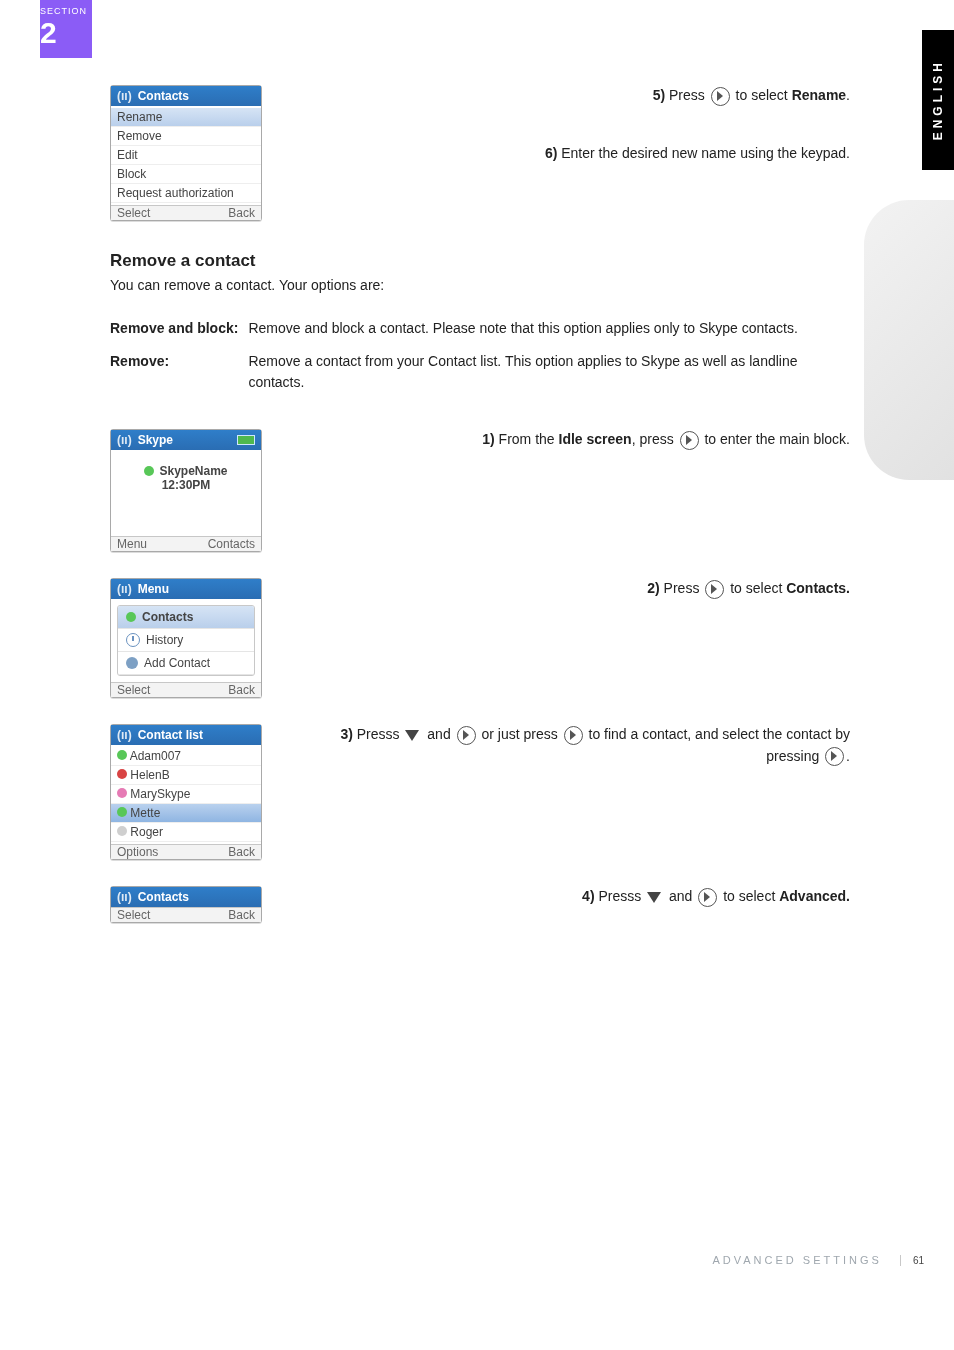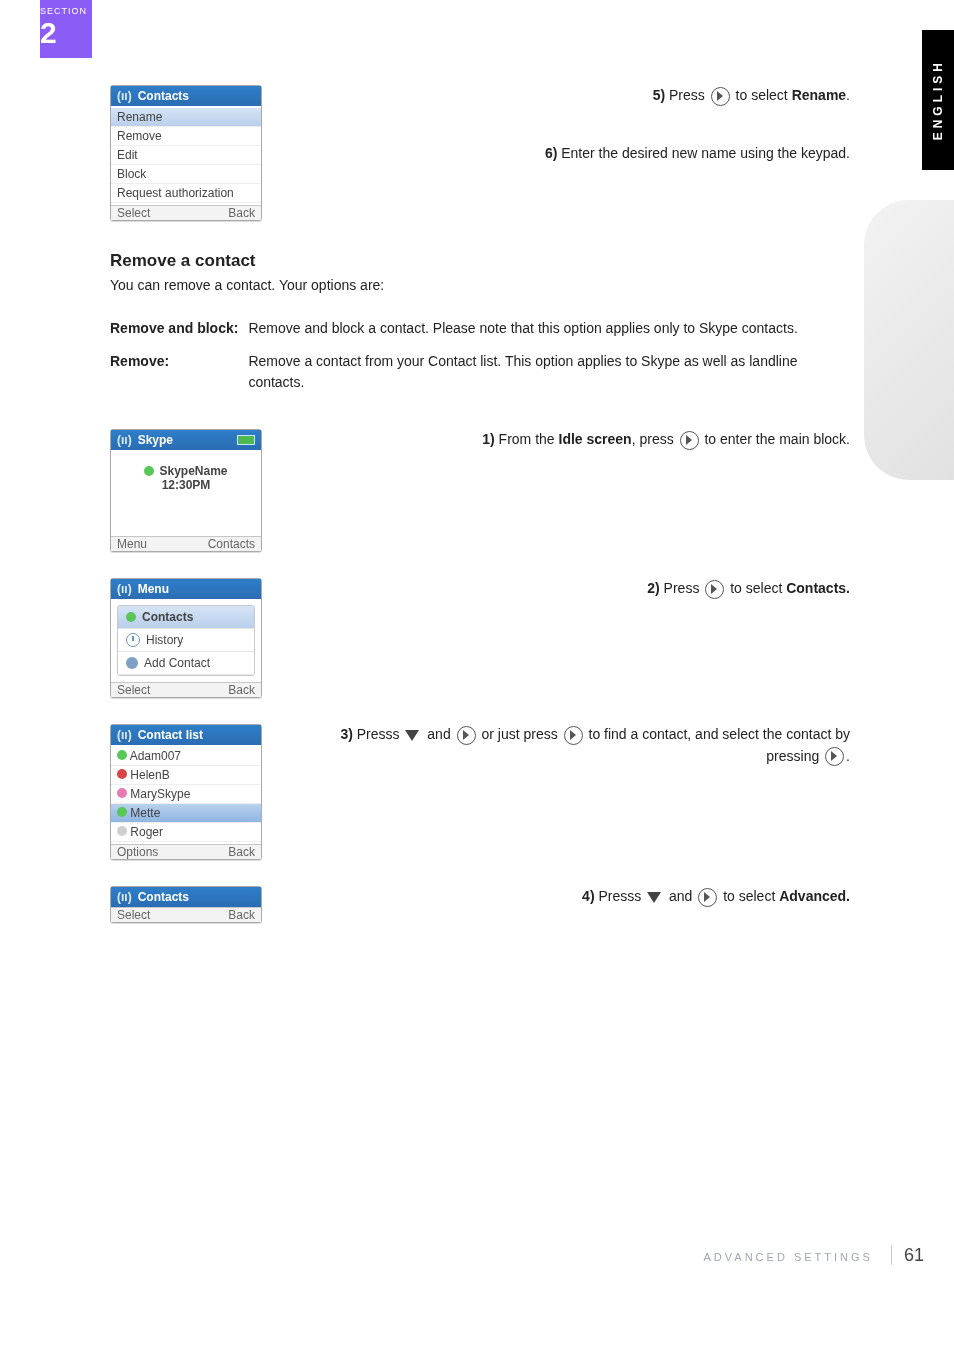--- a/index.html
+++ b/index.html
@@ -15,21 +15,21 @@
   .shot-col{width:170px;flex-shrink:0;}
   .text-col{flex:1;margin-left:20px;}
   .step{margin-bottom:28px;line-height:1.55;text-align:right;}
   .step b{font-weight:700;}
   h2{font-size:17px;font-weight:700;margin:0 0 4px 0;color:#222;}
   .lead{margin:0 0 20px 0;line-height:1.5;}
   table.opts{border-collapse:collapse;margin-bottom:26px;}
   table.opts td{padding:2px 10px 10px 0;vertical-align:top;line-height:1.5;}
   table.opts td.term{font-weight:700;white-space:nowrap;}
   .footer{position:absolute;bottom:84px;right:30px;color:#9fa7ae;font-size:11px;letter-spacing:3px;}
-  .footer .pg{color:#444;font-size:18px;letter-spacing:0;margin-left:12px;border-left:1px solid #c8c8c8;padding-left:12px;}
+  .footer .pg{color:#444;font-size:10px;letter-spacing:0;margin-left:12px;border-left:1px solid #c8c8c8;padding-left:12px;}
 
   
   .nav-key{display:inline-block;width:17px;height:17px;border:1.4px solid #555;border-radius:50%;vertical-align:middle;margin:0 2px;position:relative;}
   .nav-key::after{content:"";position:absolute;left:5px;top:3px;width:0;height:0;border-left:6px solid #555;border-top:5px solid transparent;border-bottom:5px solid transparent;}
   .tri-down{display:inline-block;width:0;height:0;border-left:7px solid transparent;border-right:7px solid transparent;border-top:11px solid #444;vertical-align:middle;margin:0 4px 0 2px;}
 
   
   .phone{width:150px;border:1px solid #a9a9a9;border-radius:3px;background:#fff;font-size:12px;color:#444;box-shadow:0 1px 0 #dcdcdc;}
   .phone .titlebar{background:linear-gradient(#2f7ec9,#2a6db3);color:#fff;padding:3px 6px;font-weight:bold;font-size:12px;display:flex;align-items:center;gap:6px;}
   .phone .titlebar .sig{font-size:12px;opacity:.85;}

